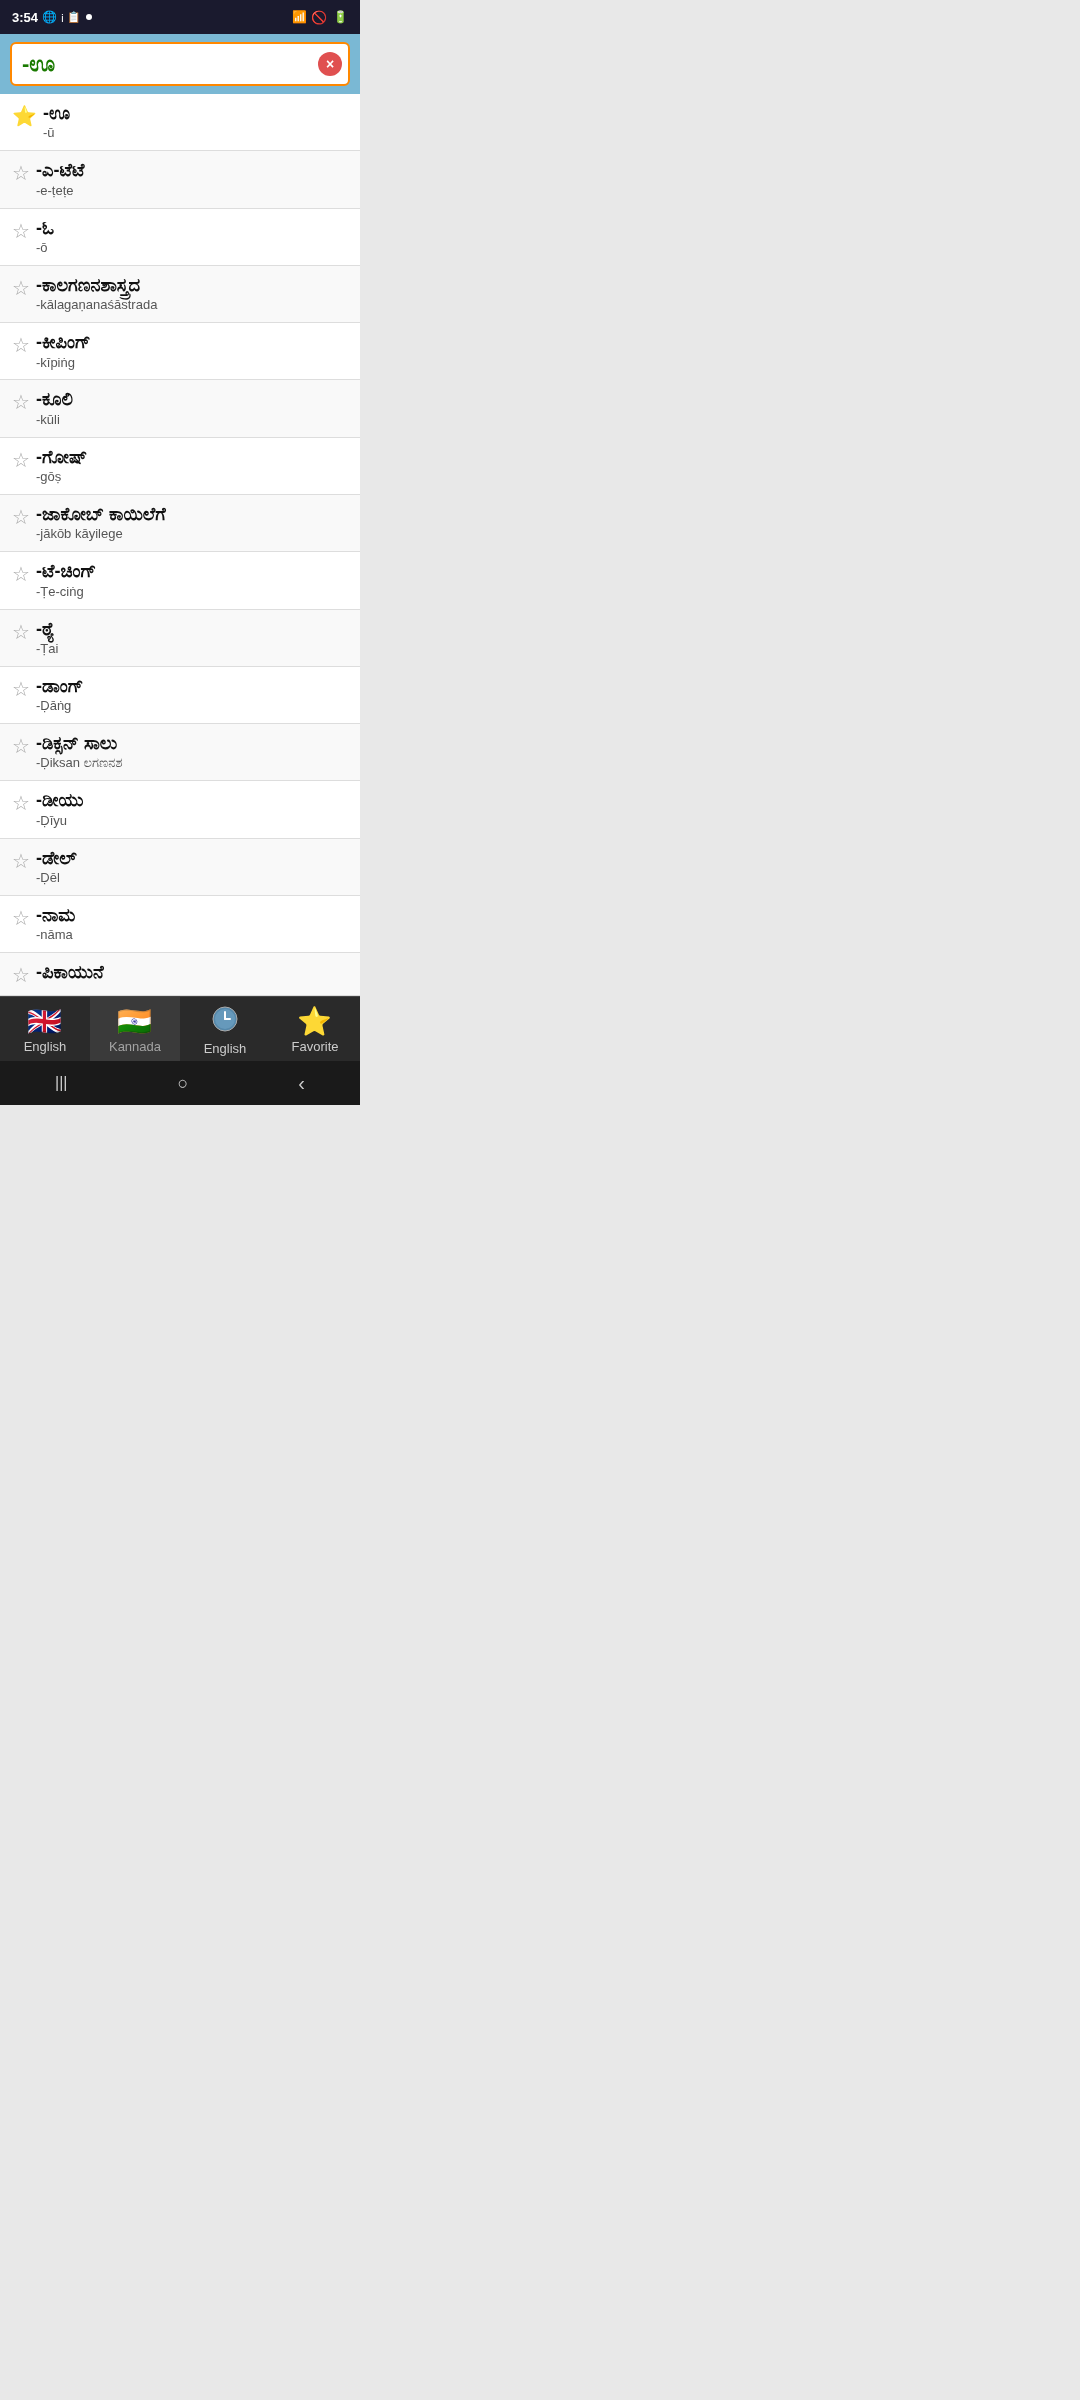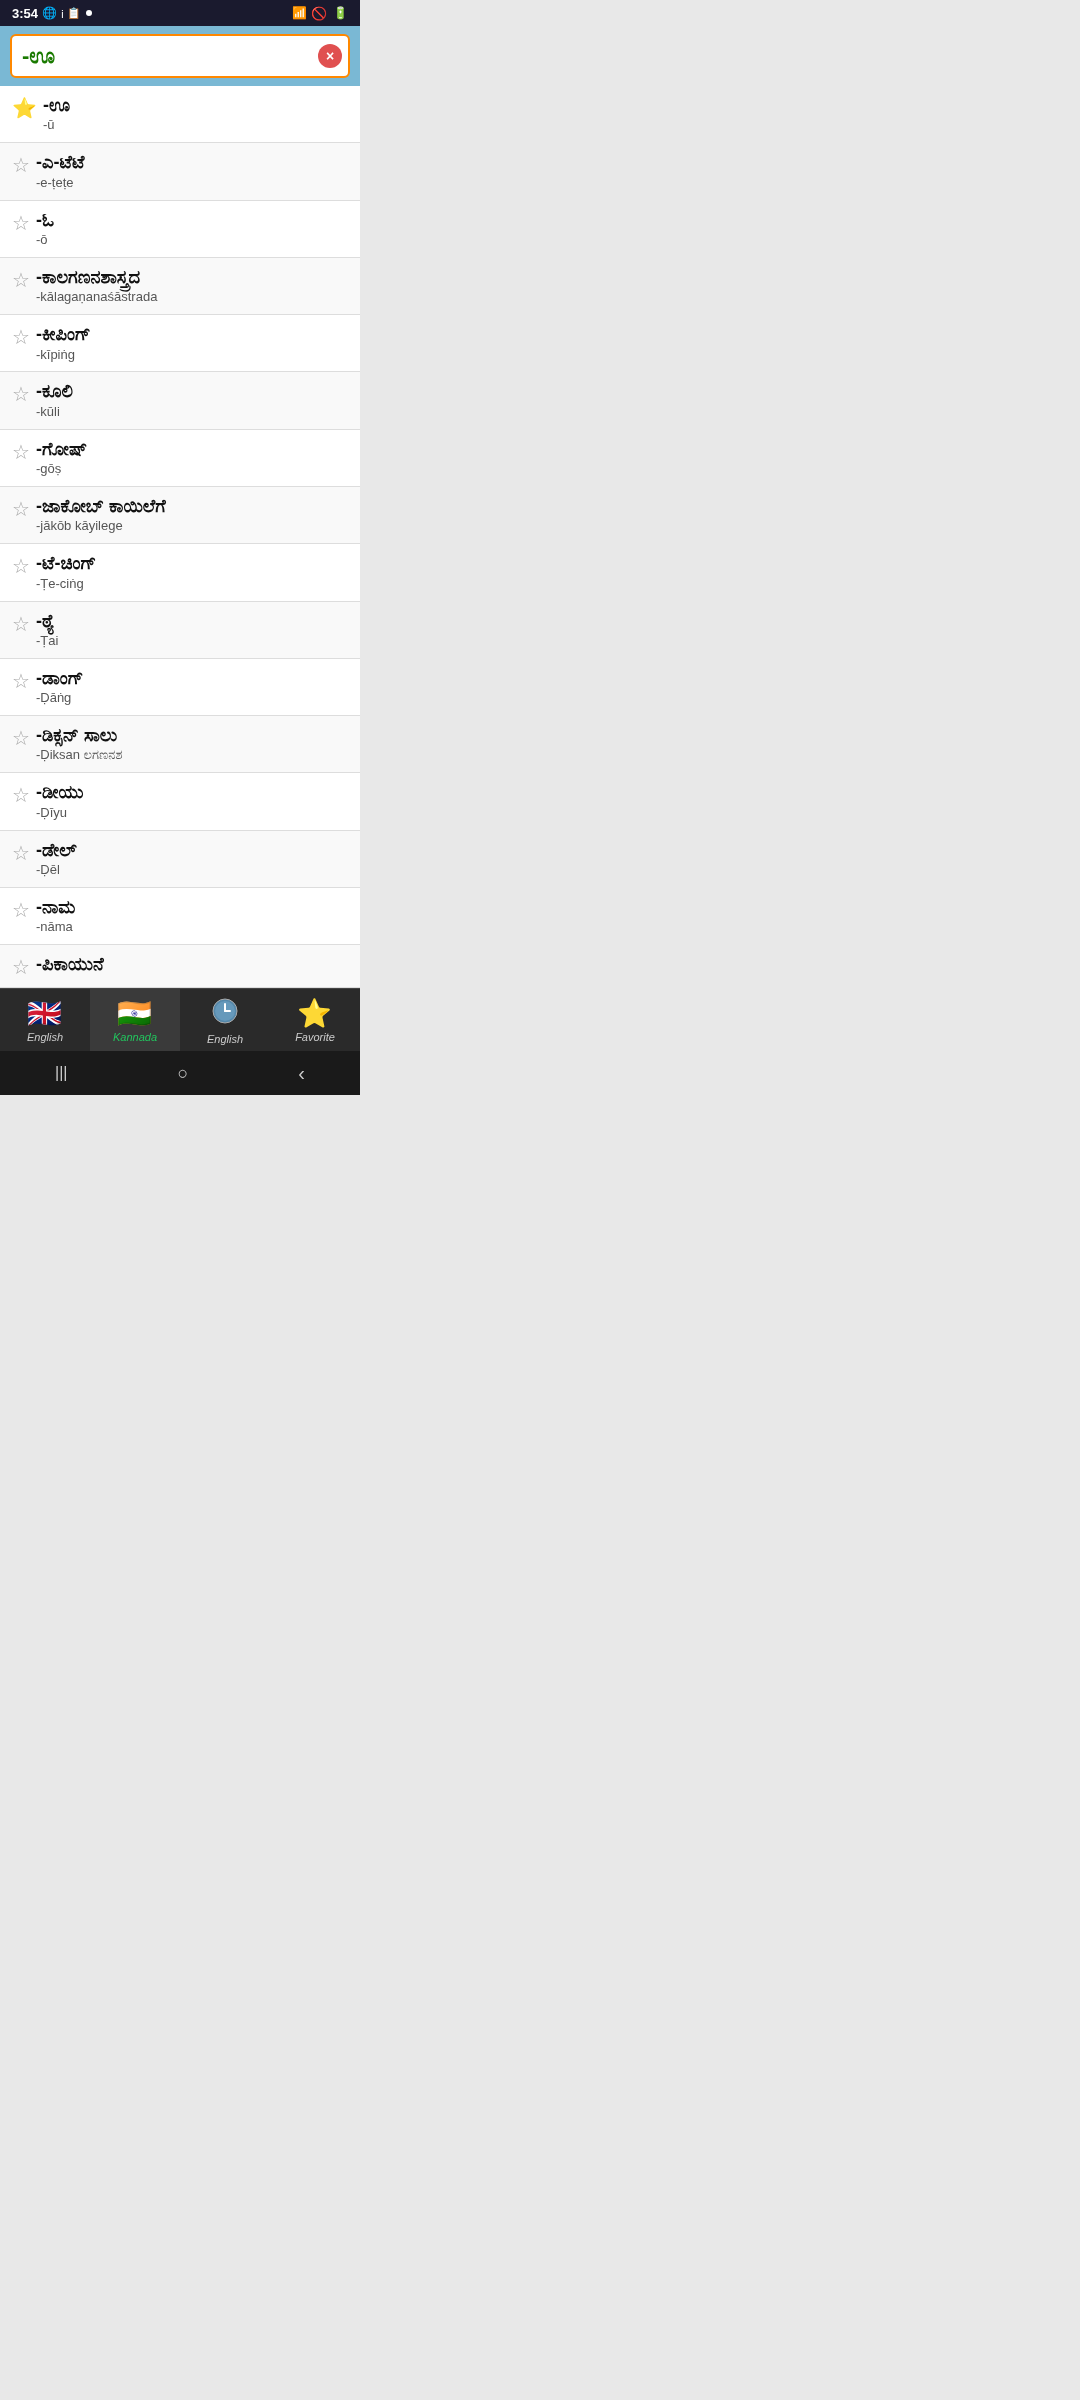--- a/index.html
+++ b/index.html
@@ -15,21 +15,21 @@
 
     
     .status-bar {
       background: #1a1a2e;
       color: white;
       display: flex;
       justify-content: space-between;
       align-items: center;
       padding: 4px 12px;
       font-size: 12px;
-      height: 26px;
+      height: 34px;
     }
     .status-left { display: flex; align-items: center; gap: 4px; }
     .status-right { display: flex; align-items: center; gap: 5px; }
     .status-time { font-weight: bold; font-size: 13px; }
 
     
     .search-bar {
       background: #7ab8d4;
       padding: 8px 10px;
     }
@@ -119,26 +119,25 @@
       align-items: center;
       justify-content: center;
       padding: 8px 4px 6px;
       cursor: pointer;
       border: none;
       background: none;
     }
     .nav-item.active { background: #3a3a3a; }
     .nav-icon { font-size: 28px; line-height: 1; margin-bottom: 4px; }
     .nav-label {
-      font-size: 11px;
+      font-size: 13px;
       color: #ccc;
       line-height: 1;
-      font-style: italic;
-    }
-    .nav-item.active .nav-label { color: #22c55e; }
+    }
+    .nav-item.active .nav-label { color: #a3a3a3; }
 
     
     .system-nav {
       background: #1a1a1a;
       display: flex;
       justify-content: space-around;
       align-items: center;
       padding: 10px 0;
       height: 44px;
     }

